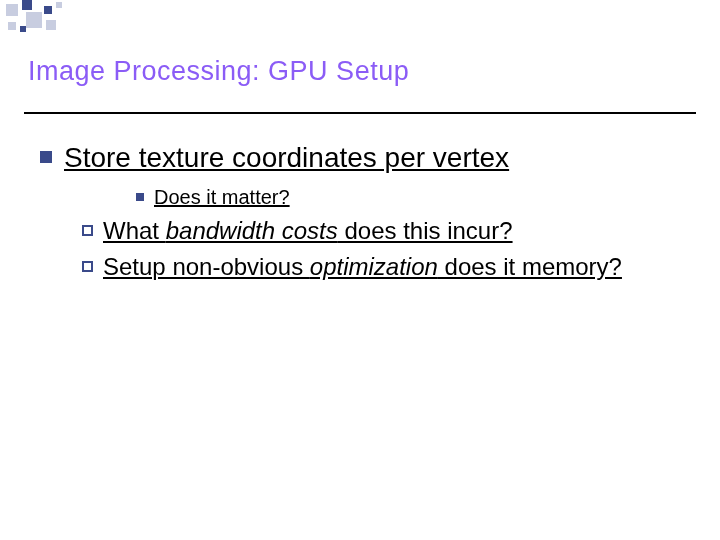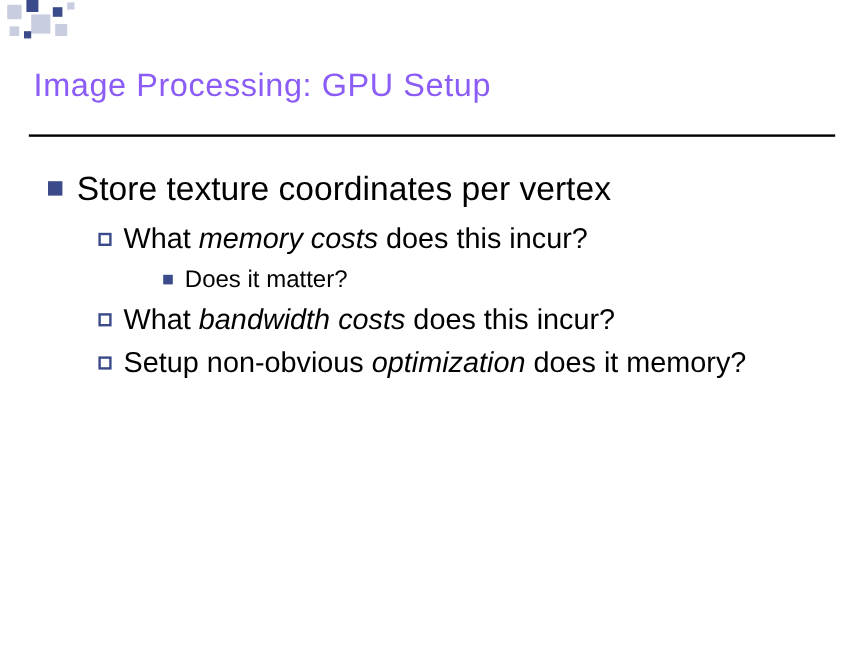--- a/index.html
+++ b/index.html
@@ -88,21 +88,21 @@
   }
   .bullet-small {
     display: inline-block;
     width: 8px;
     height: 8px;
     background: #3a4a8a;
     margin-top: 8px;
     margin-right: 10px;
     flex: 0 0 auto;
   }
-  .txt { flex: 1 1 auto; line-height: 1.25; }
+  .txt { flex: 1 1 auto; line-height: 1.25; text-decoration: underline; }
   .txt i { font-style: italic; }
 </style>
 </head>
 <body>
 
 <div class="corner-deco">
   <span class="sq" style="top:4px;left:6px;width:12px;height:12px;"></span>
   <span class="sq dark" style="top:0px;left:22px;width:10px;height:10px;"></span>
   <span class="sq" style="top:12px;left:26px;width:16px;height:16px;"></span>
   <span class="sq dark" style="top:6px;left:44px;width:8px;height:8px;"></span>
@@ -115,26 +115,20 @@
 <div class="title">Image Processing:  GPU Setup</div>
 <div class="underline"></div>
 
 <div class="content">
 
   <div class="lvl1">
     <span class="bullet-filled"></span>
     <span class="txt">Store texture coordinates per vertex</span>
   </div>
 
-  <div class="lvl2">
-    <span class="bullet-hollow"></span>
-    <span class="txt">
-      <span>What </span><i>memory costs</i><span> does this incur?</span>
-    </span>
-  </div>
 
   <div class="lvl3">
     <span class="bullet-small"></span>
     <span class="txt">Does it matter?</span>
   </div>
 
   <div class="lvl2">
     <span class="bullet-hollow"></span>
     <span class="txt">
       <span>What </span><i>bandwidth costs</i><span> does this incur?</span>

